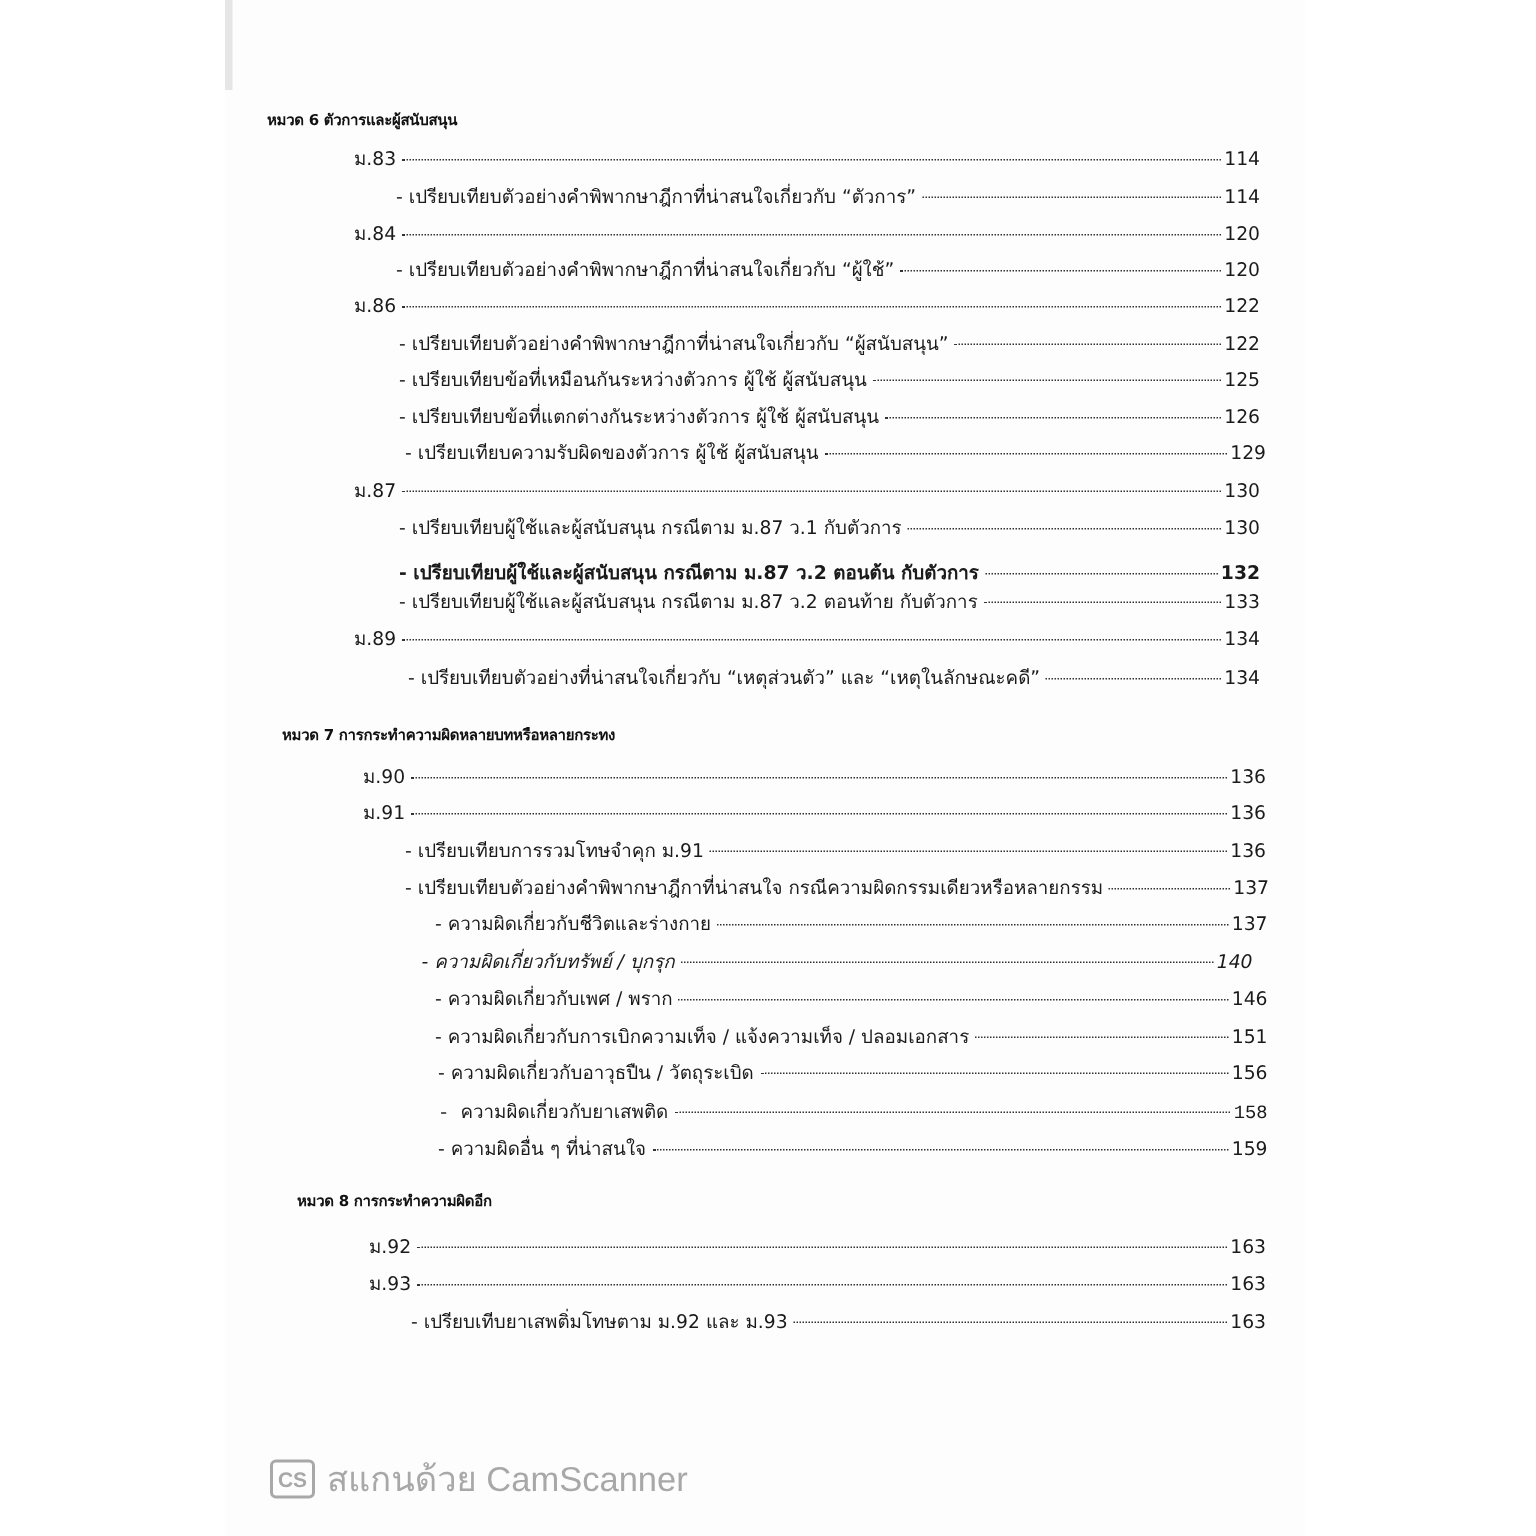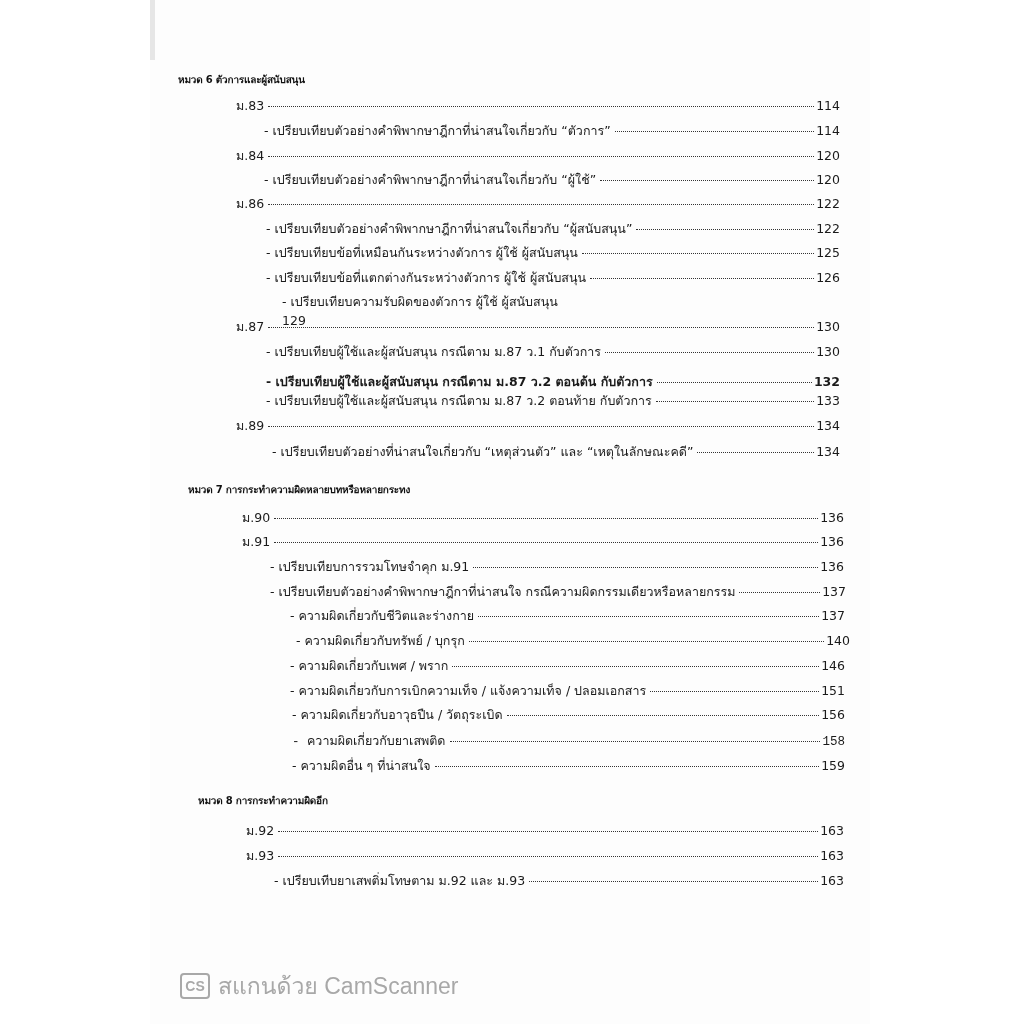--- a/index.html
+++ b/index.html
@@ -100,21 +100,21 @@
 <div class="entry" style="left:266px; top:243px; width:574px;">
   <span class="label">- เปรียบเทียบข้อที่เหมือนกันระหว่างตัวการ ผู้ใช้ ผู้สนับสนุน</span>
     <span class="dots"></span>
     <span class="page-num">125</span>
 </div>
 <div class="entry" style="left:266px; top:268px; width:574px;">
   <span class="label">- เปรียบเทียบข้อที่แตกต่างกันระหว่างตัวการ ผู้ใช้ ผู้สนับสนุน</span>
     <span class="dots"></span>
     <span class="page-num">126</span>
 </div>
-<div class="entry" style="left:280px; top:292px; width:574px;flex-direction:column;">
+<div class="entry" style="left:270px; top:292px; width:574px;">
   <span class="label">- เปรียบเทียบความรับผิดของตัวการ ผู้ใช้ ผู้สนับสนุน</span>
     <span class="dots"></span>
     <span class="page-num">129</span>
 </div>
 <div class="entry" style="left:236px; top:317px; width:604px;">
   <span class="label">ม.87</span>
     <span class="dots"></span>
     <span class="page-num">130</span>
 </div>
 <div class="entry" style="left:266px; top:342px; width:574px;">
@@ -163,21 +163,21 @@
 <div class="entry" style="left:270px; top:582px; width:576px;">
   <span class="label">- เปรียบเทียบตัวอย่างคำพิพากษาฎีกาที่น่าสนใจ กรณีความผิดกรรมเดียวหรือหลายกรรม</span>
     <span class="dots"></span>
     <span class="page-num">137</span>
 </div>
 <div class="entry" style="left:290px; top:606px; width:555px;">
   <span class="label">- ความผิดเกี่ยวกับชีวิตและร่างกาย</span>
     <span class="dots"></span>
     <span class="page-num">137</span>
 </div>
-<div class="entry" style="left:296px; top:631px; width:554px;">
+<div class="entry" style="left:281px; top:631px; width:554px;font-style:italic;">
   <span class="label">- ความผิดเกี่ยวกับทรัพย์ / บุกรุก</span>
     <span class="dots"></span>
     <span class="page-num">140</span>
 </div>
 <div class="entry" style="left:290px; top:656px; width:555px;">
   <span class="label">- ความผิดเกี่ยวกับเพศ / พราก</span>
     <span class="dots"></span>
     <span class="page-num">146</span>
 </div>
 <div class="entry" style="left:290px; top:681px; width:555px;">

